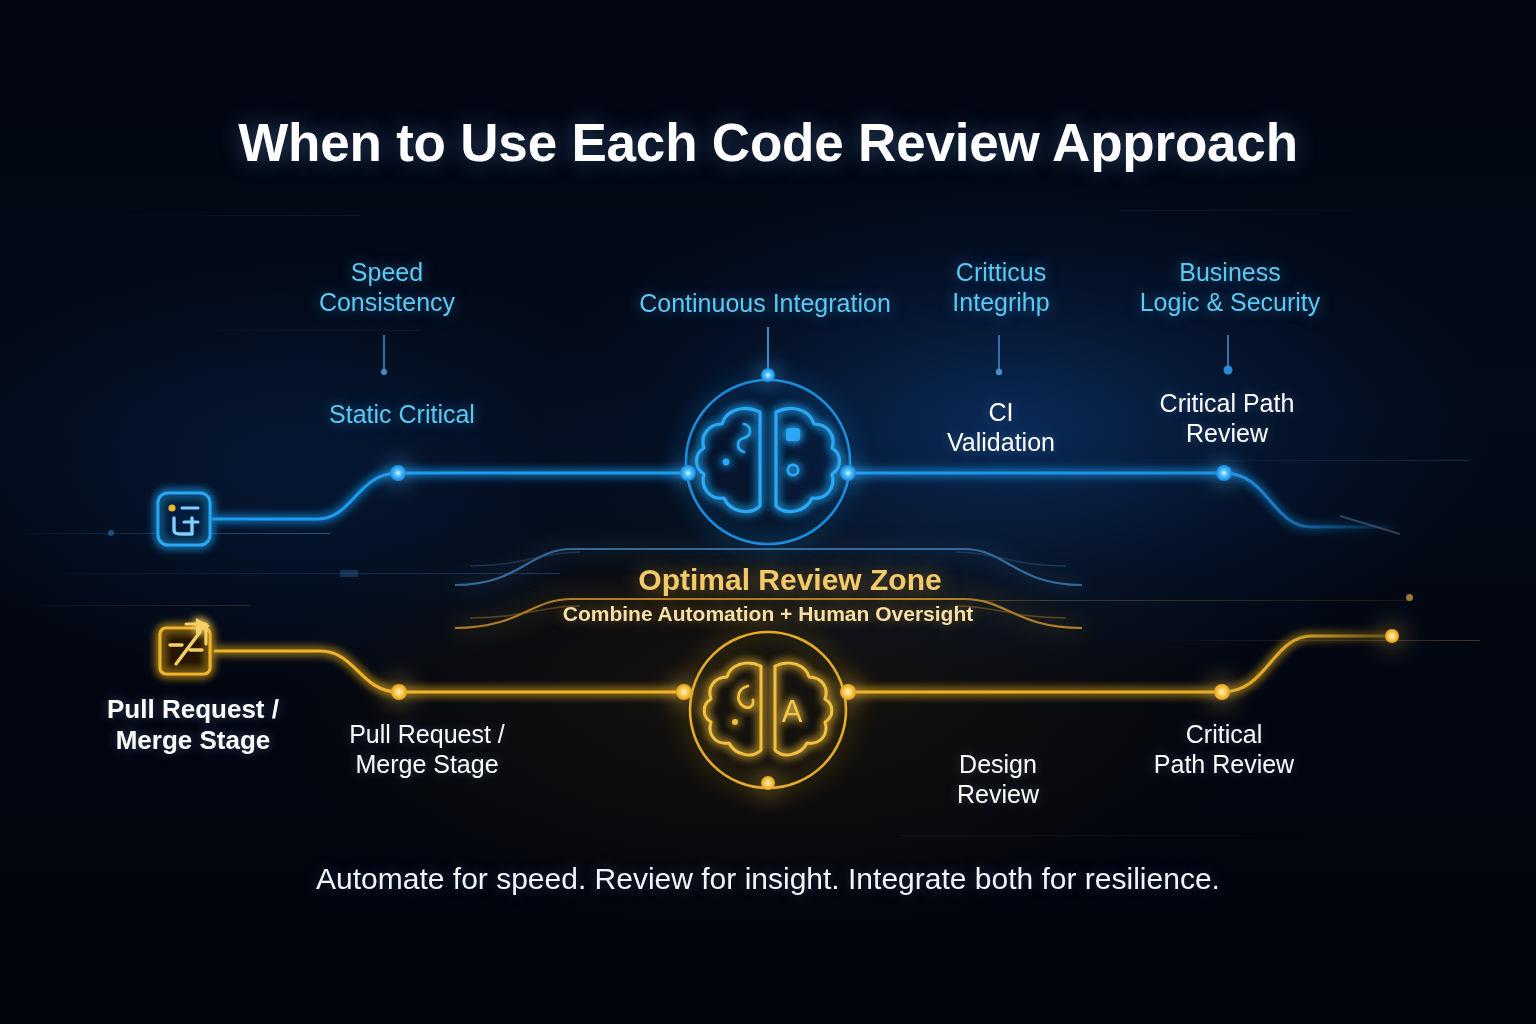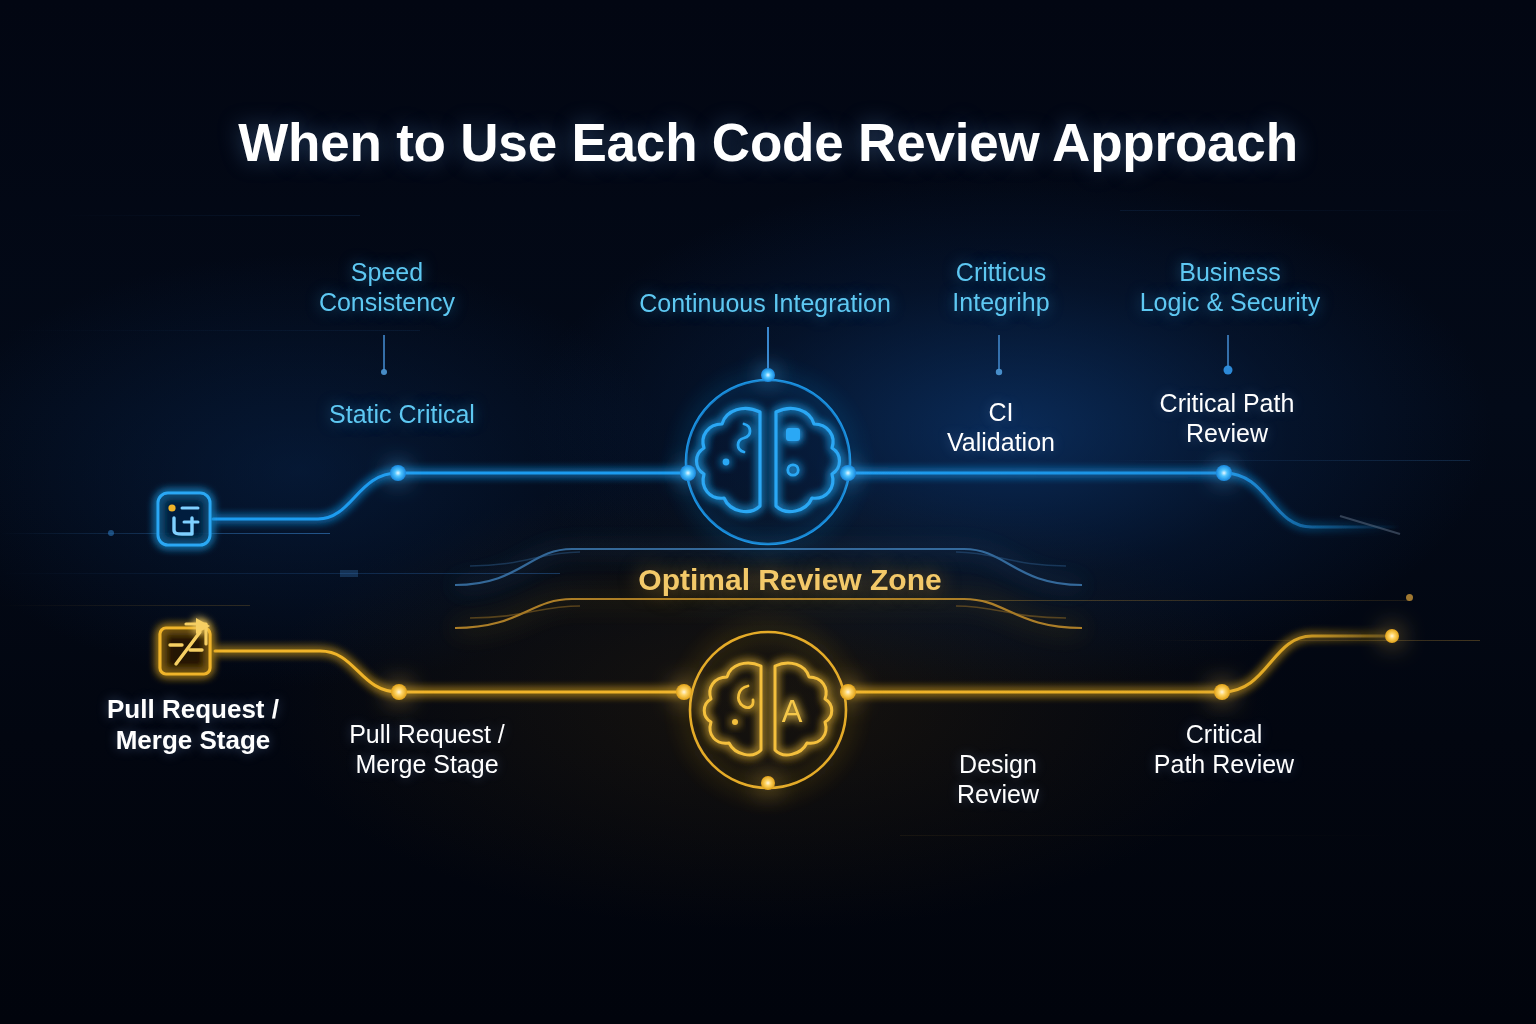--- a/index.html
+++ b/index.html
@@ -240,24 +240,26 @@
 Integrihp</div>
 
   <div class="lbl cyan" style="left:282px;top:400px;width:240px;">Static Critical</div>
   <div class="lbl white" style="left:901px;top:390px;width:200px;margin-top:8px;">CI
 Validation</div>
   <div class="lbl white" style="left:1097px;top:389px;width:260px;">Critical Path
 Review</div>
 
 
   <div class="zone-title">Optimal Review Zone</div>
+  <div class="zone-sub">Combine Automation + Human Oversight</div>
 
   <div class="lbl whiteb" style="left:93px;top:694px;width:200px;">Pull Request /
 Merge Stage</div>
   <div class="lbl white" style="left:307px;top:720px;width:240px;">Pull Request /
 Merge Stage</div>
   <div class="lbl white" style="left:898px;top:720px;width:200px;margin-top:30px;">Design
 Review</div>
   <div class="lbl white" style="left:1094px;top:720px;width:260px;">Critical
 Path Review</div>
 
+  <div class="footer">Automate for speed. Review for insight. Integrate both for resilience.</div>
 
 </div>
 
 </body></html>

